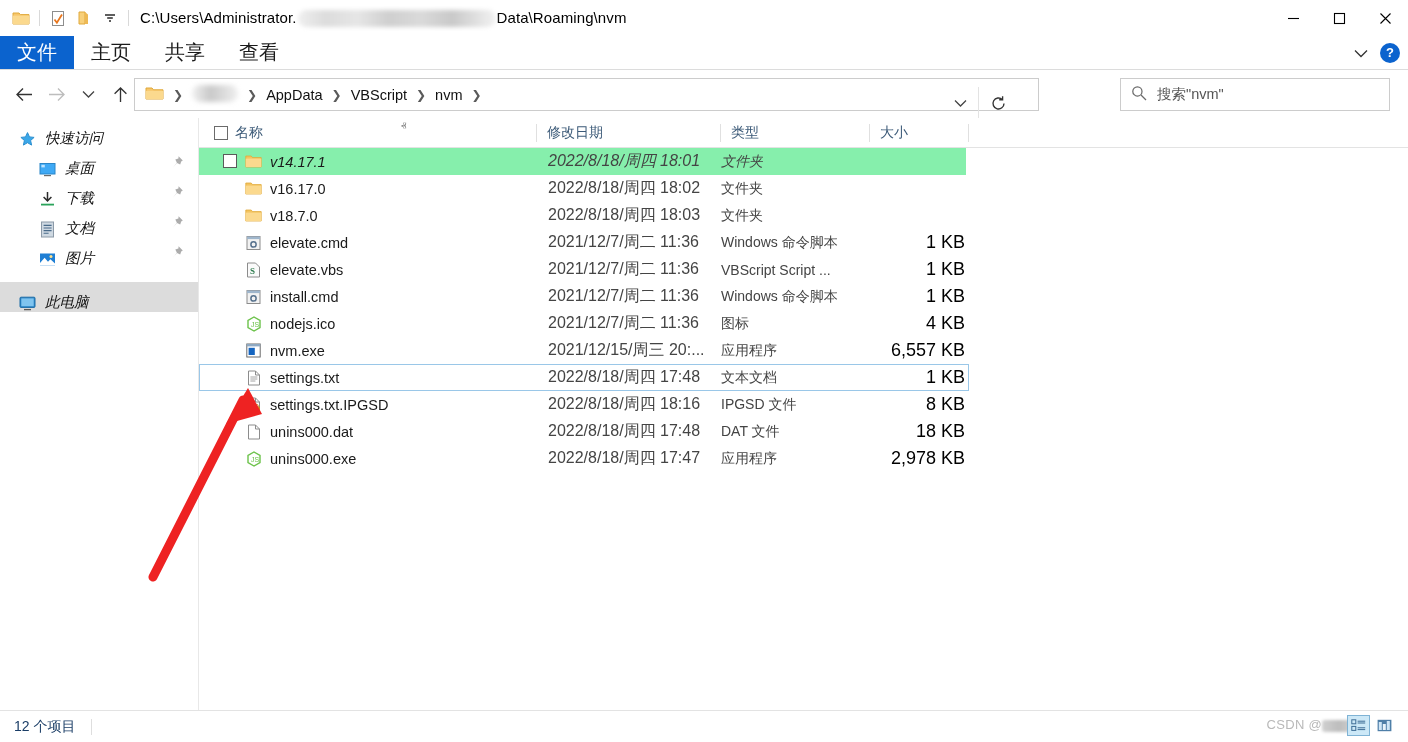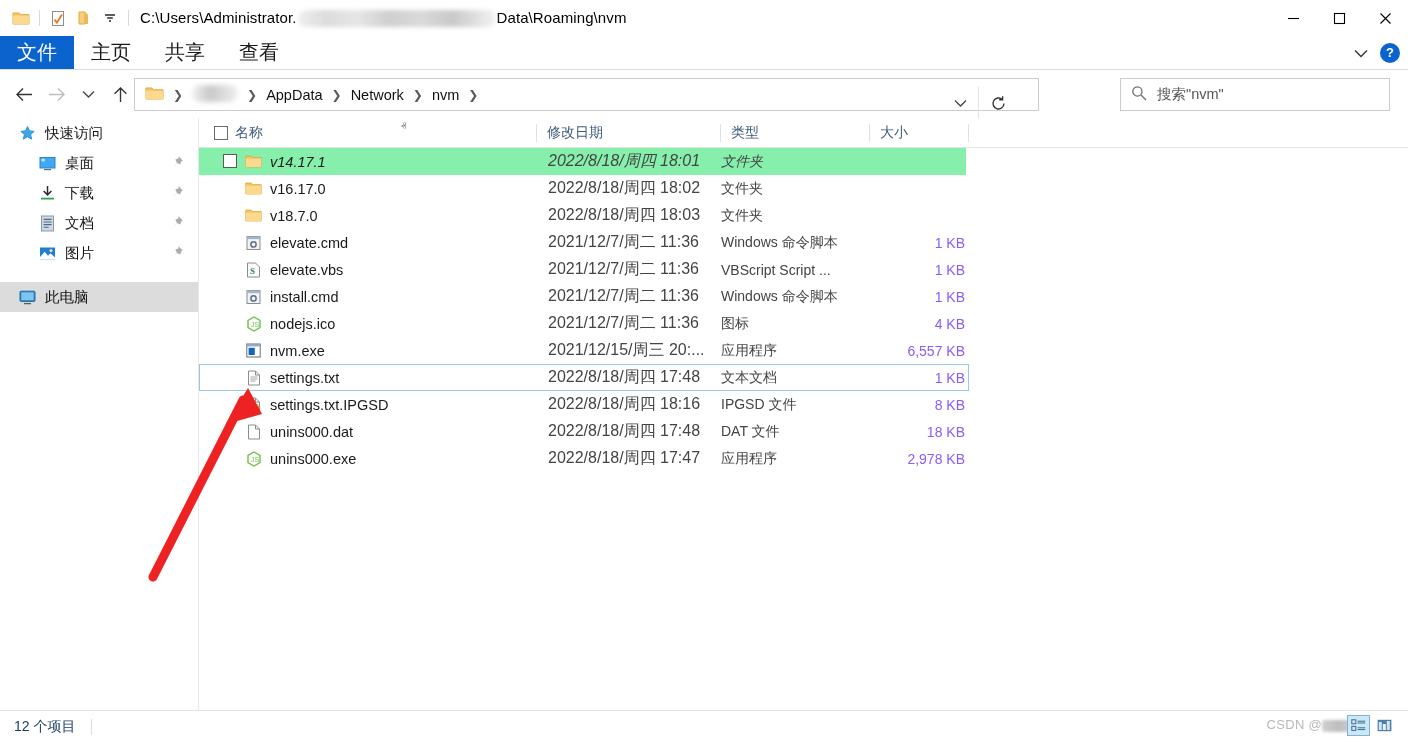--- a/index.html
+++ b/index.html
@@ -71,22 +71,22 @@
     display: flex; align-items: center; justify-content: center; border-left: 1px solid #e3e3e3; }
   .searchbox {
     position: absolute; right: 18px; top: 8px; width: 270px; height: 33px;
     border: 1px solid #cccccc; background: #fff; display: flex; align-items: center; padding-left: 10px; gap: 10px;
   }
   .search-ph { font-size: 14.5px; color: #555; }
 
   
   .sidebar { position: absolute; left: 0; top: 118px; width: 198px; height: 592px; background: #fff; }
   .nav-item {
-    display: flex; align-items: center; height: 30px; padding-left: 18px; gap: 9px;
-    font-size: 14.5px; color: #111; position: relative;
+    display: flex; align-items: flex-end; height: 30px; padding-left: 18px; gap: 9px;
+    font-size: 14.5px; color: #111; position: relative; font-style: italic;
   }
   .nav-item.indent { padding-left: 38px; }
   .nav-item.selected { background: #dcdcdc; }
   .nav-ico { width: 18px; height: 18px; display: flex; align-items: center; justify-content: center; flex: 0 0 18px; }
   .pin { position: absolute; right: 14px; top: 7px; width: 14px; height: 14px; opacity: .62; }
   .nav-gap { height: 14px; }
 
   .splitline { position: absolute; left: 198px; top: 118px; width: 1px; height: 592px; background: #e8e8e8; }
 
   
@@ -106,21 +106,21 @@
   .rows { position: relative; }
   .row {
     position: relative; height: 27px; display: flex; align-items: center;
     font-size: 14.5px; color: #1a1a1a;
   }
   .row.hovered { background: #86efac; font-style: italic; }
   .row.focused { outline: 1px solid #9ac7e8; outline-offset: -1px; background: #ffffff; }
   .cell-name { position: absolute; left: 46px; display: flex; align-items: center; gap: 8px; }
   .cell-date { position: absolute; left: 349px; color: #444; font-size: 16px; }
   .cell-type { position: absolute; left: 522px; color: #444; font-size: 14px; }
-  .cell-size { position: absolute; left: 590px; width: 176px; text-align: right; color: #8b5cf6; font-size: 14px; }
+  .cell-size { position: absolute; left: 590px; width: 176px; text-align: right; color: #000000; font-size: 18px; }
   .row-check {
     position: absolute; left: 24px; top: 6px; width: 14px; height: 14px;
     border: 1.3px solid #5a5a5a; background: #fff;
   }
   .ficon { width: 17px; height: 17px; flex: 0 0 17px; display: flex; align-items: center; justify-content: center; }
 
   
   .statusbar {
     position: absolute; left: 0; bottom: 0; width: 1408px; height: 32px;
     border-top: 1px solid #e3e3e3; background: #fff; display: flex; align-items: center;
@@ -242,21 +242,21 @@
         <svg width="19" height="16" viewBox="0 0 19 16">
             <path d="M1 3h6l1.5 1.8H18V14H1z" fill="#f7c66b" stroke="#dfa83a"></path>
             <path d="M1 5.8h17V14H1z" fill="#fbd98e"></path>
           </svg>
       </span>
       <span class="crumb-sep">❯</span>
       <span class="crumb"><span class="crumb-redact"></span></span>
       <span class="crumb-sep">❯</span>
       <span class="crumb">AppData</span>
       <span class="crumb-sep">❯</span>
-      <span class="crumb">Network</span>
+      <span class="crumb">VBScript</span>
       <span class="crumb-sep">❯</span>
       <span class="crumb">nvm</span>
       <span class="crumb-sep">❯</span>
       <span class="crumb-chev">
         <svg width="13" height="9" viewBox="0 0 13 9">
             <path d="M1 1.5l5.5 5.5L12 1.5" stroke="#444" stroke-width="1.25" fill="none"></path>
           </svg>
       </span>
       <span class="refresh-btn">
         <svg width="17" height="17" viewBox="0 0 17 17">

